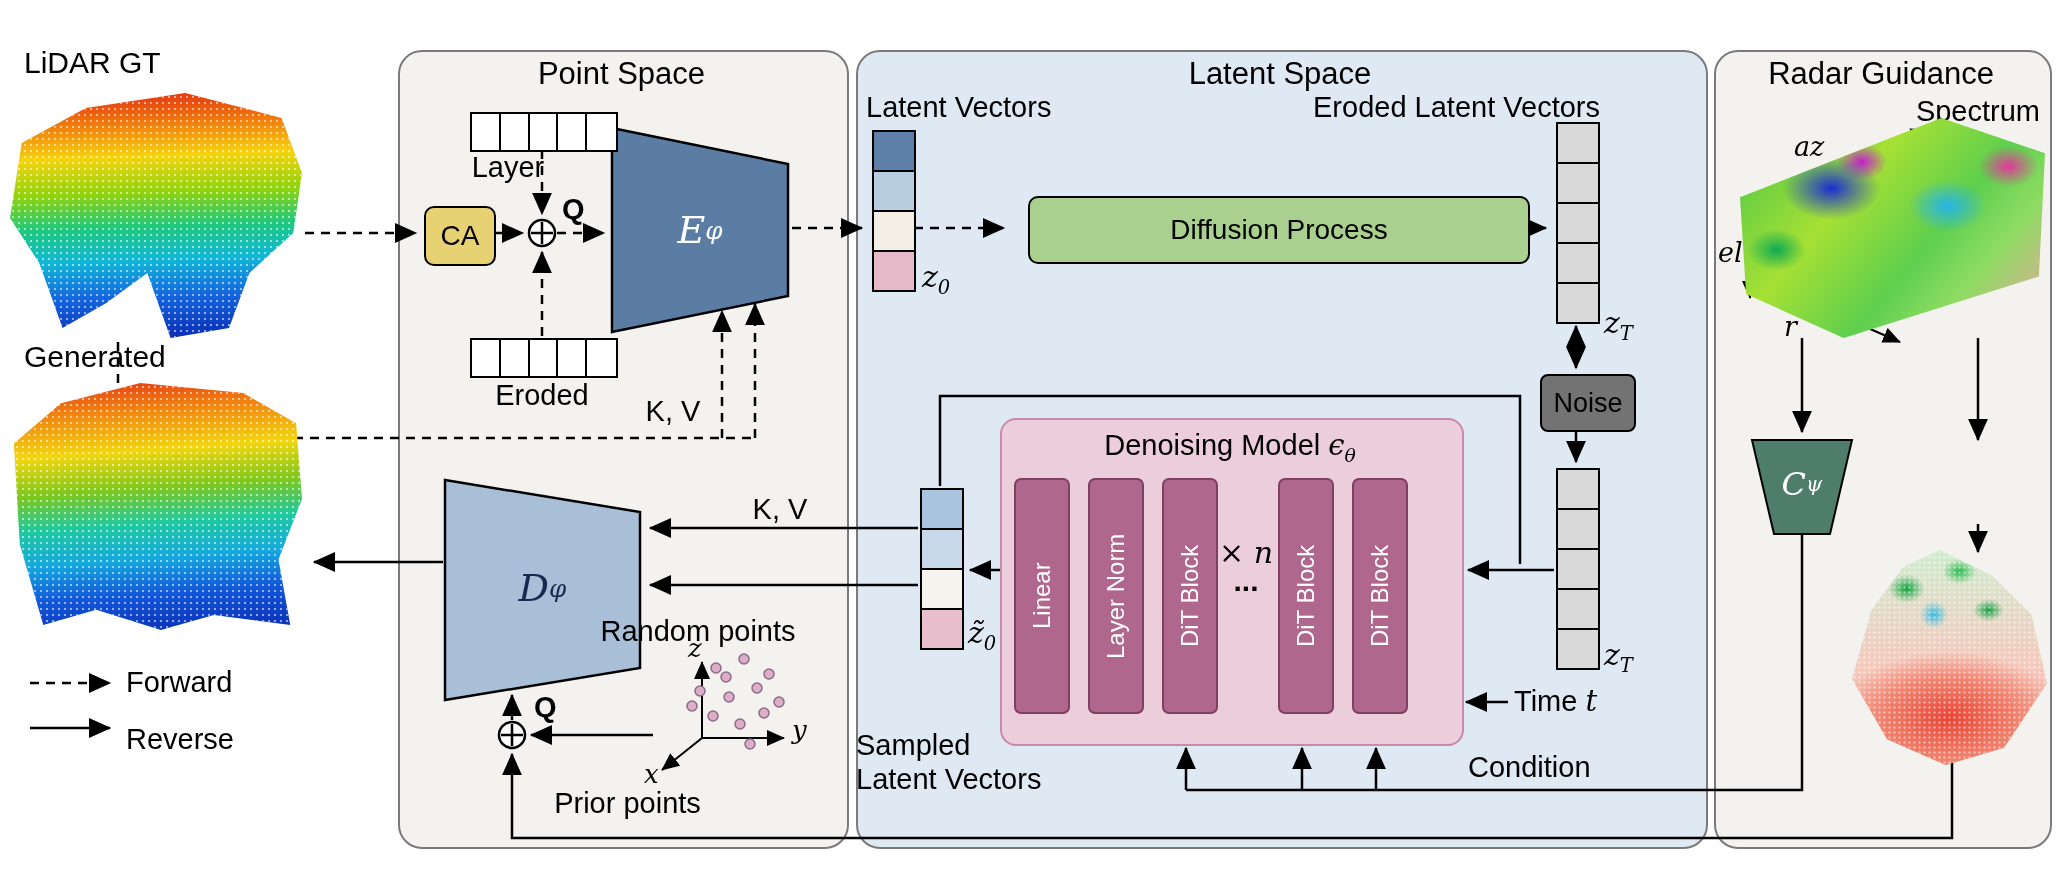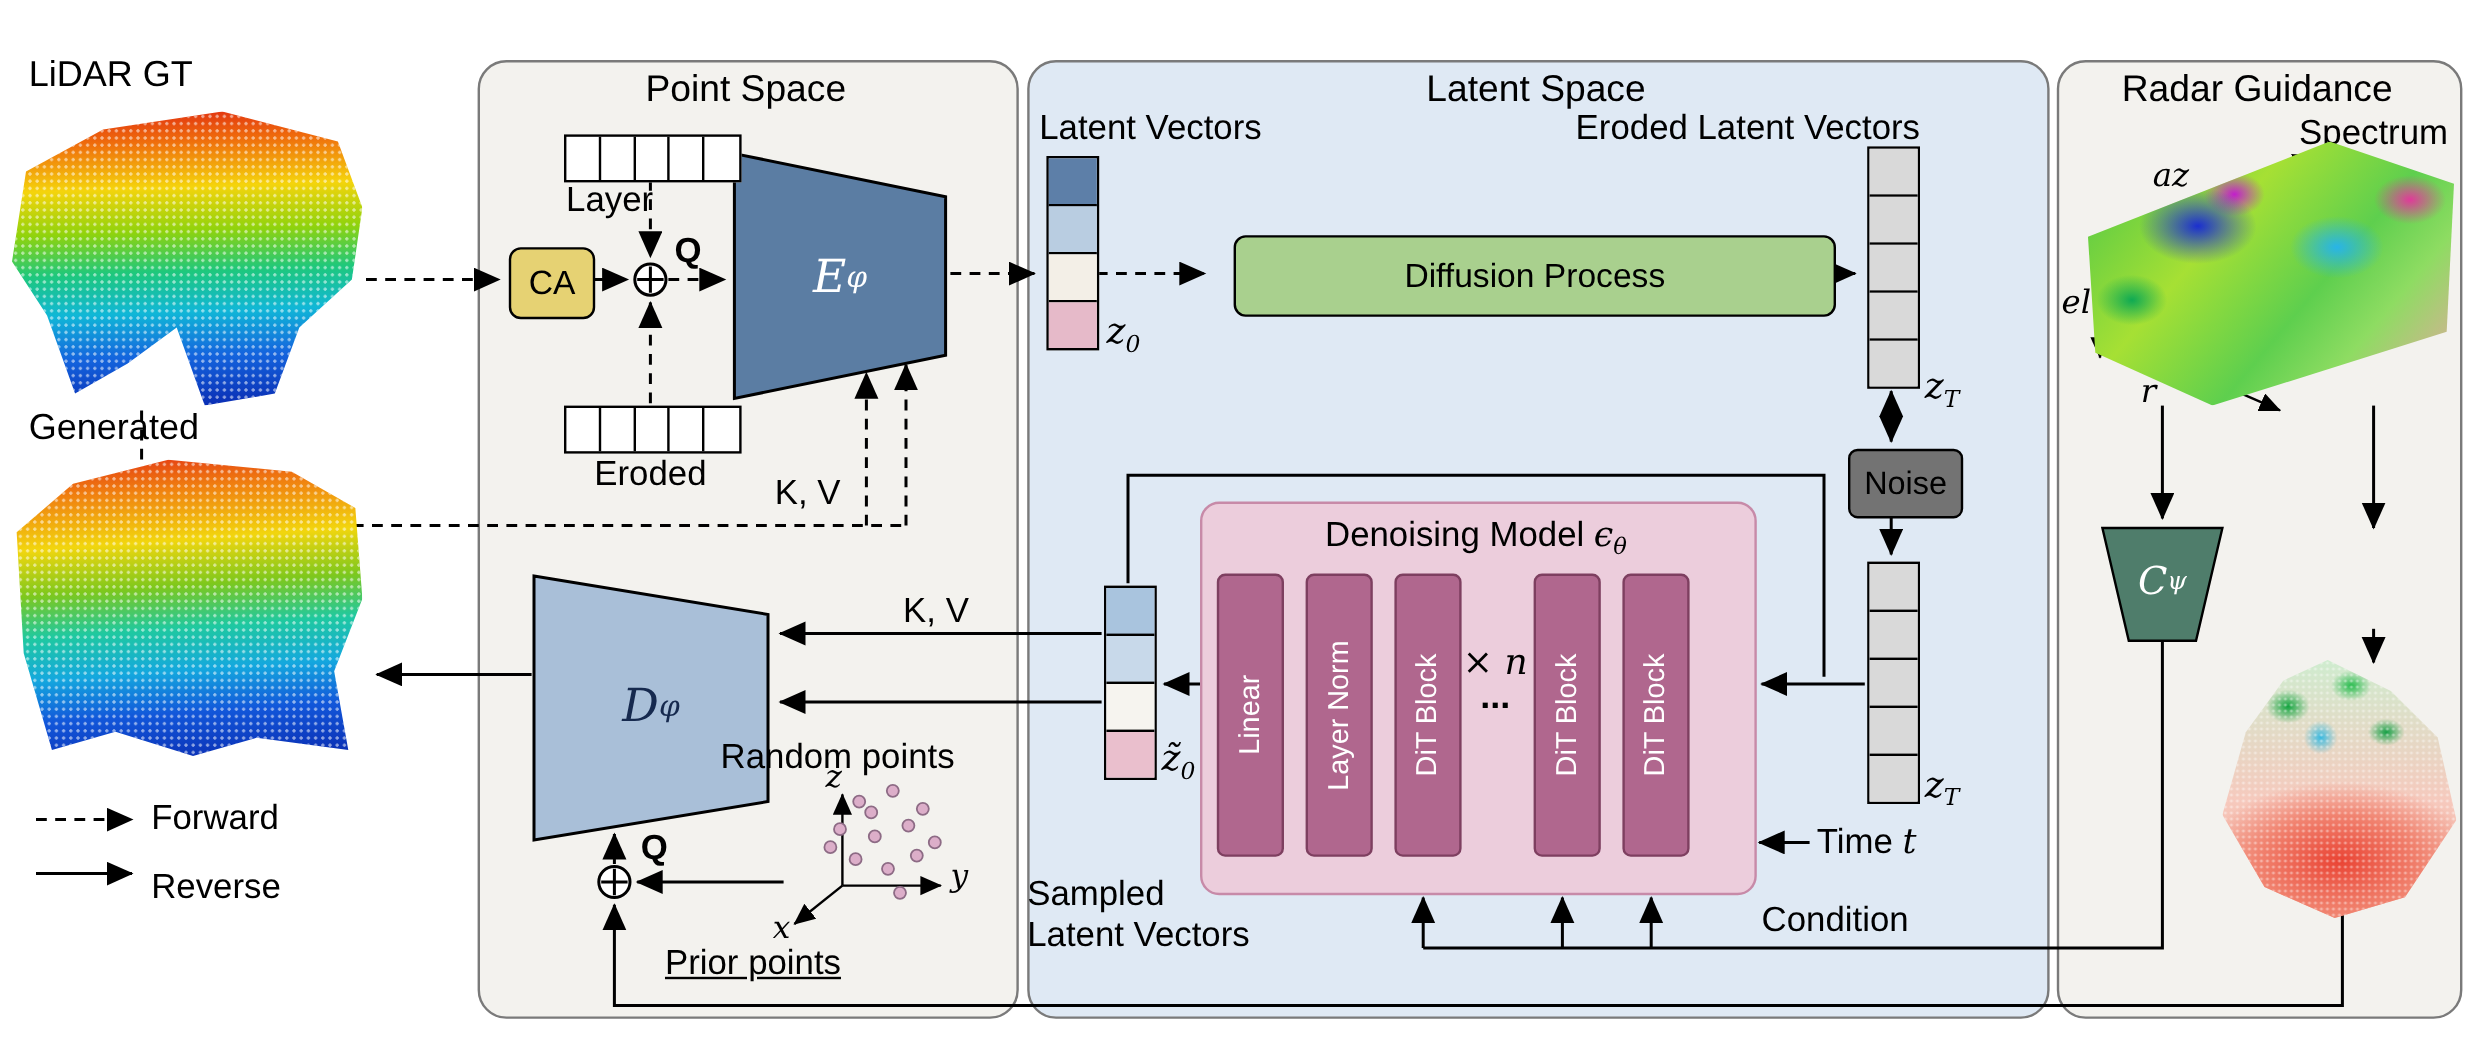--- a/index.html
+++ b/index.html
@@ -215,21 +215,21 @@
     <span class="mvar">D</span>
       <sub class="sub">φ</sub>
   </div>
   <div class="lbl" style="left:740px; top:494px; width:80px; text-align:center;">K, V</div>
   <div class="lbl" style="left:534px; top:692px; width:40px; font-weight:bold;">Q</div>
 
   <div class="lbl" style="left:598px; top:616px; width:200px; text-align:center;">Random points</div>
   <div class="lbl mvar" style="left:688px; top:634px; font-size:26px;">z</div>
   <div class="lbl mvar" style="left:792px; top:716px; font-size:26px;">y</div>
   <div class="lbl mvar" style="left:644px; top:760px; font-size:26px;">x</div>
-  <div class="lbl" style="left:545px; top:788px; width:165px; text-align:center;text-decoration:underline;">Prior points</div>
+  <div class="lbl" style="left:545px; top:788px; width:165px; text-align:center;">Prior points</div>
 
   <div class="lbl" style="left:866px; top:92px;">Latent Vectors</div>
   <div class="vstack" style="left:872px; top:130px; width:40px;">
     <div style="background: rgb(93, 127, 168);"></div>
     <div style="background: rgb(185, 205, 225);"></div>
     <div style="background: rgb(243, 239, 231);"></div>
     <div style="background: rgb(230, 186, 201);"></div>
   </div>
   <div class="lbl" style="left:922px; top:260px; font-size:30px;">
     <span class="mvar">z</span><sub class="sub">0</sub>

